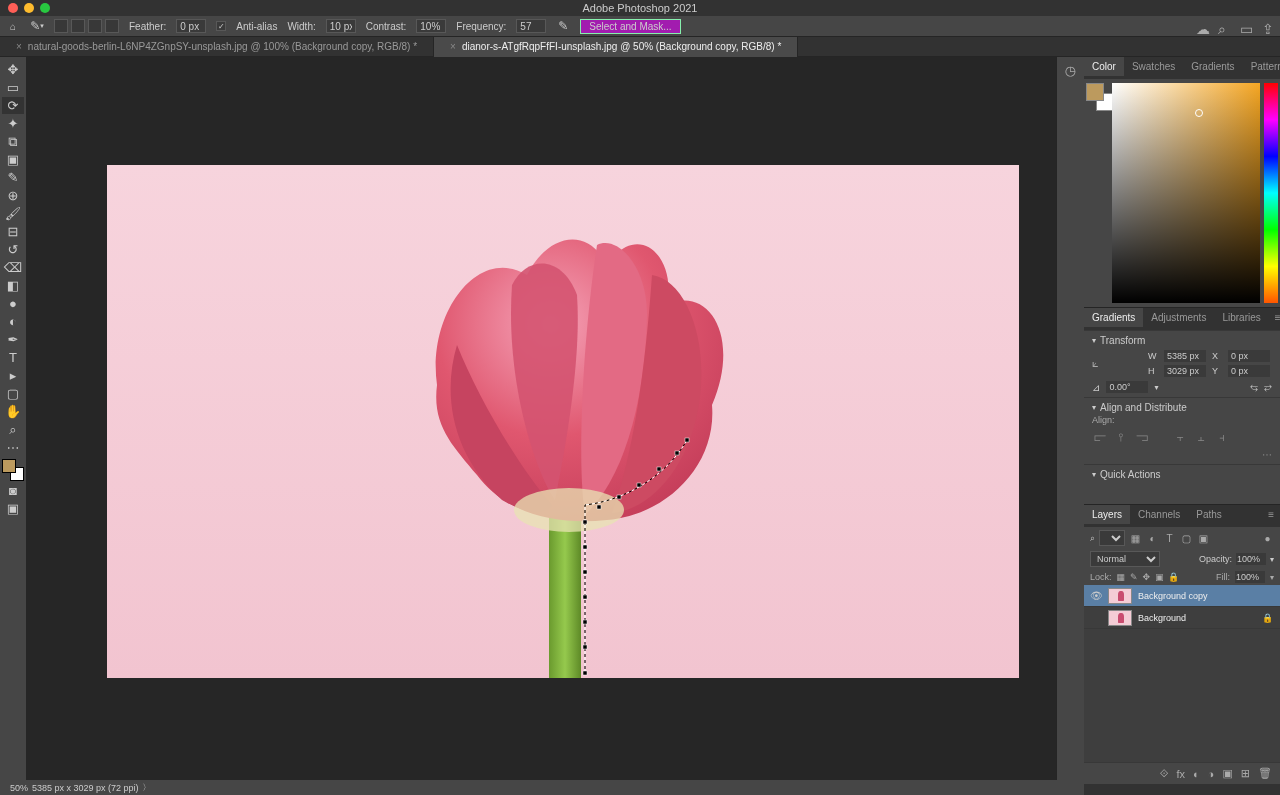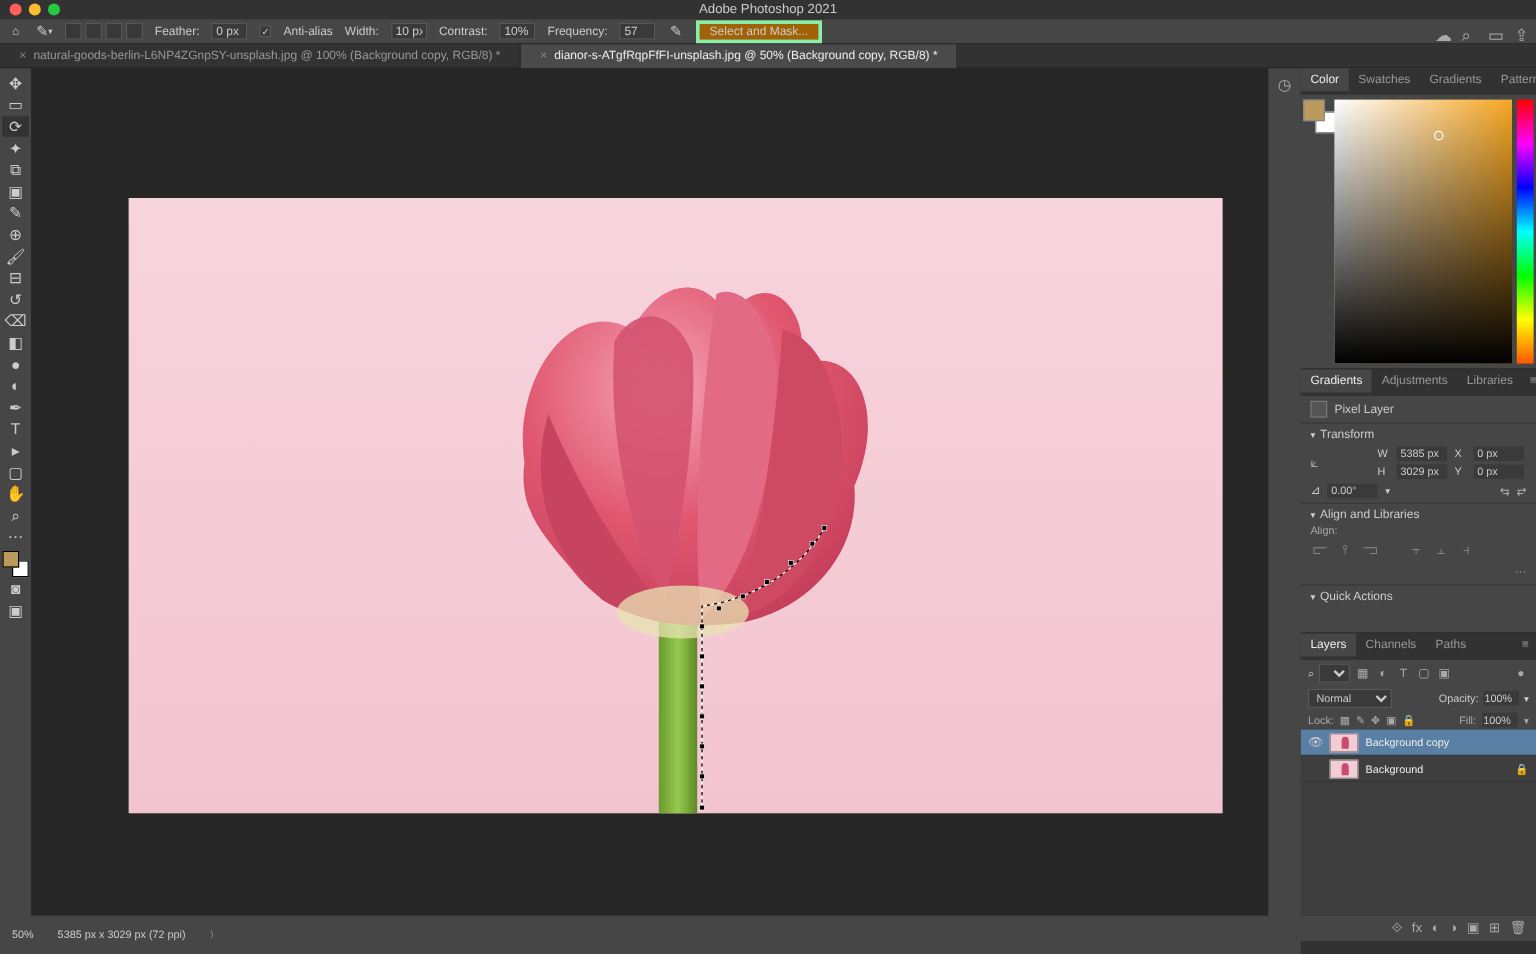--- a/index.html
+++ b/index.html
@@ -6,21 +6,21 @@
 body{background:#323232;width:1280px;height:795px;overflow:hidden;color:#ccc;font-size:10px}
 .menubar{height:16px;background:#323232;display:flex;align-items:center;justify-content:center;position:relative}
 .traffic-lights{position:absolute;left:8px;top:3px;display:flex;gap:6px}
 .tl{width:10px;height:10px;border-radius:50%}
 .tl-red{background:#ff5f57}.tl-yellow{background:#febc2e}.tl-green{background:#28c840}
 .app-title{color:#ccc;font-size:11px}
 .options-bar{height:21px;background:#464646;border-bottom:1px solid #252525;display:flex;align-items:center;padding:0 6px;gap:10px;font-size:10px;color:#ccc}
 .opt-home{width:14px;height:14px;display:flex;align-items:center;justify-content:center}
 .opt-input{width:30px;height:14px;background:#3a3a3a;border:1px solid #585858;color:#ccc;font-size:10px;padding:0 3px}
 .opt-label{color:#ccc}
-.opt-btn{background:#a16207;border:3px solid #86efac;padding:1px 8px;color:#ccc;font-size:10px}
+.opt-btn{background:#a21caf;border:1px solid #86efac;padding:1px 8px;color:#ccc;font-size:10px}
 .opt-check{width:10px;height:10px;background:#3a3a3a;border:1px solid #585858;display:inline-flex;align-items:center;justify-content:center;font-size:8px}
 .tool-icon{width:14px;height:14px;display:flex;align-items:center;justify-content:center;font-size:12px}
 .sel-icons{display:flex;gap:3px}
 .sel-icon{width:14px;height:14px;background:#383838;border:1px solid #585858}
 .topbar-right{position:absolute;right:4px;top:19px;display:flex;gap:8px;align-items:center;height:18px}
 .topbar-right .ric{width:14px;height:14px;color:#aaa;font-size:14px}
 .tabbar{height:20px;background:#323232;display:flex;align-items:center;border-bottom:1px solid #252525}
 .doc-tab{padding:0 16px;height:20px;display:flex;align-items:center;gap:6px;color:#999;font-size:10px;border-right:1px solid #252525}
 .doc-tab.active{background:#4a4a4a;color:#eee}
 .tab-close{font-size:10px;color:#888}
@@ -69,21 +69,21 @@
 .layers-lock{padding:2px 6px;display:flex;align-items:center;gap:5px;font-size:9px;color:#aaa}
 .layer-list{flex:1;background:#3e3e3e}
 .layer{display:flex;align-items:center;height:22px;padding:0 6px;gap:6px;border-bottom:1px solid #383838}
 .layer.sel{background:#5a7fa5}
 .eye{width:12px;font-size:10px}
 .thumb{width:24px;height:16px;background:#f4ccd5;border:1px solid #888;position:relative}
 .thumb::after{content:"";position:absolute;left:9px;top:2px;width:6px;height:10px;background:#c94c6f;border-radius:40% 40% 10% 10%}
 .layer-name{font-size:9px;color:#eee}
 .layer-lock{margin-left:auto;font-size:9px;color:#aaa}
 .layers-footer{height:22px;background:#464646;display:flex;align-items:center;justify-content:flex-end;gap:8px;padding:0 8px;color:#aaa;font-size:11px;border-top:1px solid #383838}
-.status-bar{height:32px;background:#464646;display:flex;align-items:center;padding:0 10px;gap:20px;font-size:9px;color:#ccc;position:absolute;bottom:0;left:0;right:196px}
+.status-bar{height:15px;background:#464646;display:flex;align-items:center;padding:0 10px;gap:4px;font-size:9px;color:#ccc;position:absolute;bottom:0;left:0;right:196px}
 
 
 .petal{fill:url(#petalGrad)}
 .stem{fill:url(#stemGrad)}
 </style>
 </head>
 <body>
 
 <div class="menubar">
   <div class="traffic-lights">
@@ -242,24 +242,20 @@
       <div class="hue-strip"></div>
     </div>
 
     <div class="prop-panel">
       <div class="panel-tabs">
         <div class="ptab active">Gradients</div>
         <div class="ptab">Adjustments</div>
         <div class="ptab">Libraries</div>
         <div class="ptab-menu">≡</div>
       </div>
-      <div class="prop-header">
-        <div class="prop-icon"></div>
-        <span>Pixel Layer</span>
-      </div>
       <div class="prop-section">
         <div class="sect-title">
             <span class="sect-arrow">▾</span>
             <span>Transform</span>
           </div>
         <div class="transform-grid">
           <span class="link-icon">⟀</span>
           <span>W</span>
             <input class="tval" value="5385 px" style="">
           <span>X</span>
@@ -273,21 +269,21 @@
           <span>⊿</span>
           <input class="tval" value="0.00°" style="">
           <span style="font-size:8px">▾</span>
           <span style="margin-left:auto">⥃</span>
           <span>⥂</span>
         </div>
       </div>
       <div class="prop-section">
         <div class="sect-title">
             <span class="sect-arrow">▾</span>
-            <span>Align and Libraries</span>
+            <span>Align and Distribute</span>
           </div>
         <div style="font-size:9px;color:#aaa;margin-top:2px">Align:</div>
         <div class="align-row">
           <div class="align-btn">⫍</div>
           <div class="align-btn">⫯</div>
           <div class="align-btn">⫎</div>
           <div style="width:12px"></div>
           <div class="align-btn">⫟</div>
           <div class="align-btn">⫠</div>
           <div class="align-btn">⫞</div>

